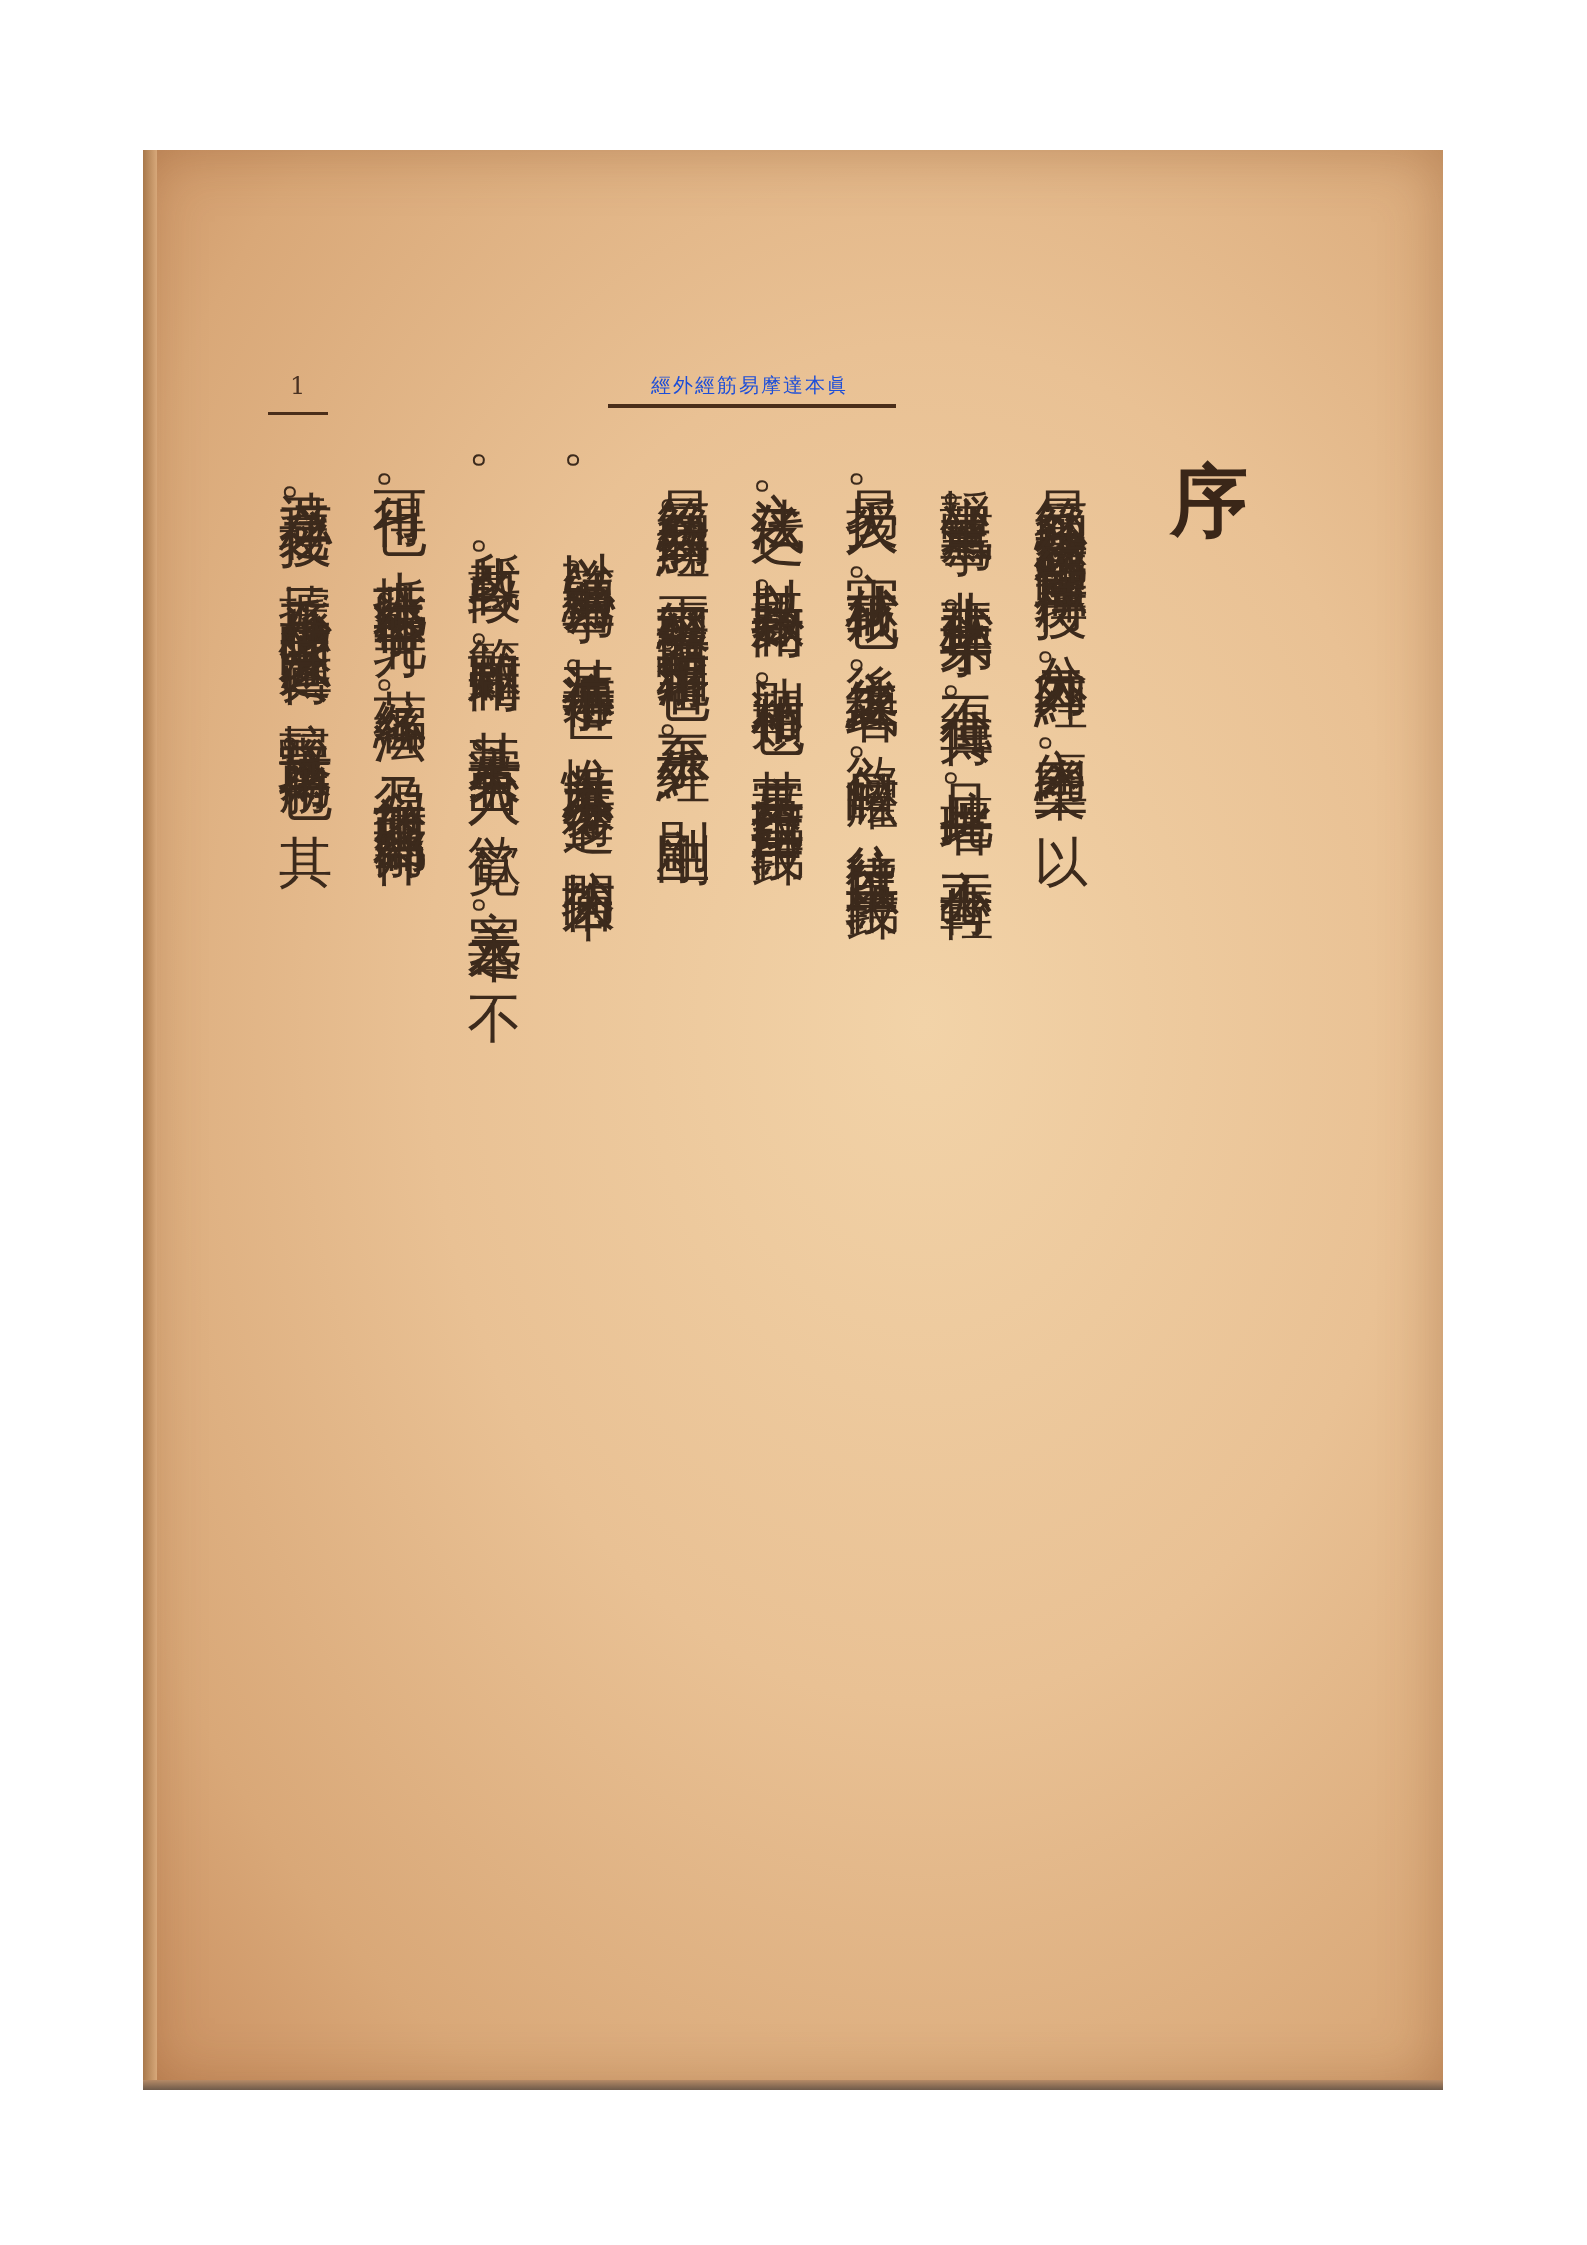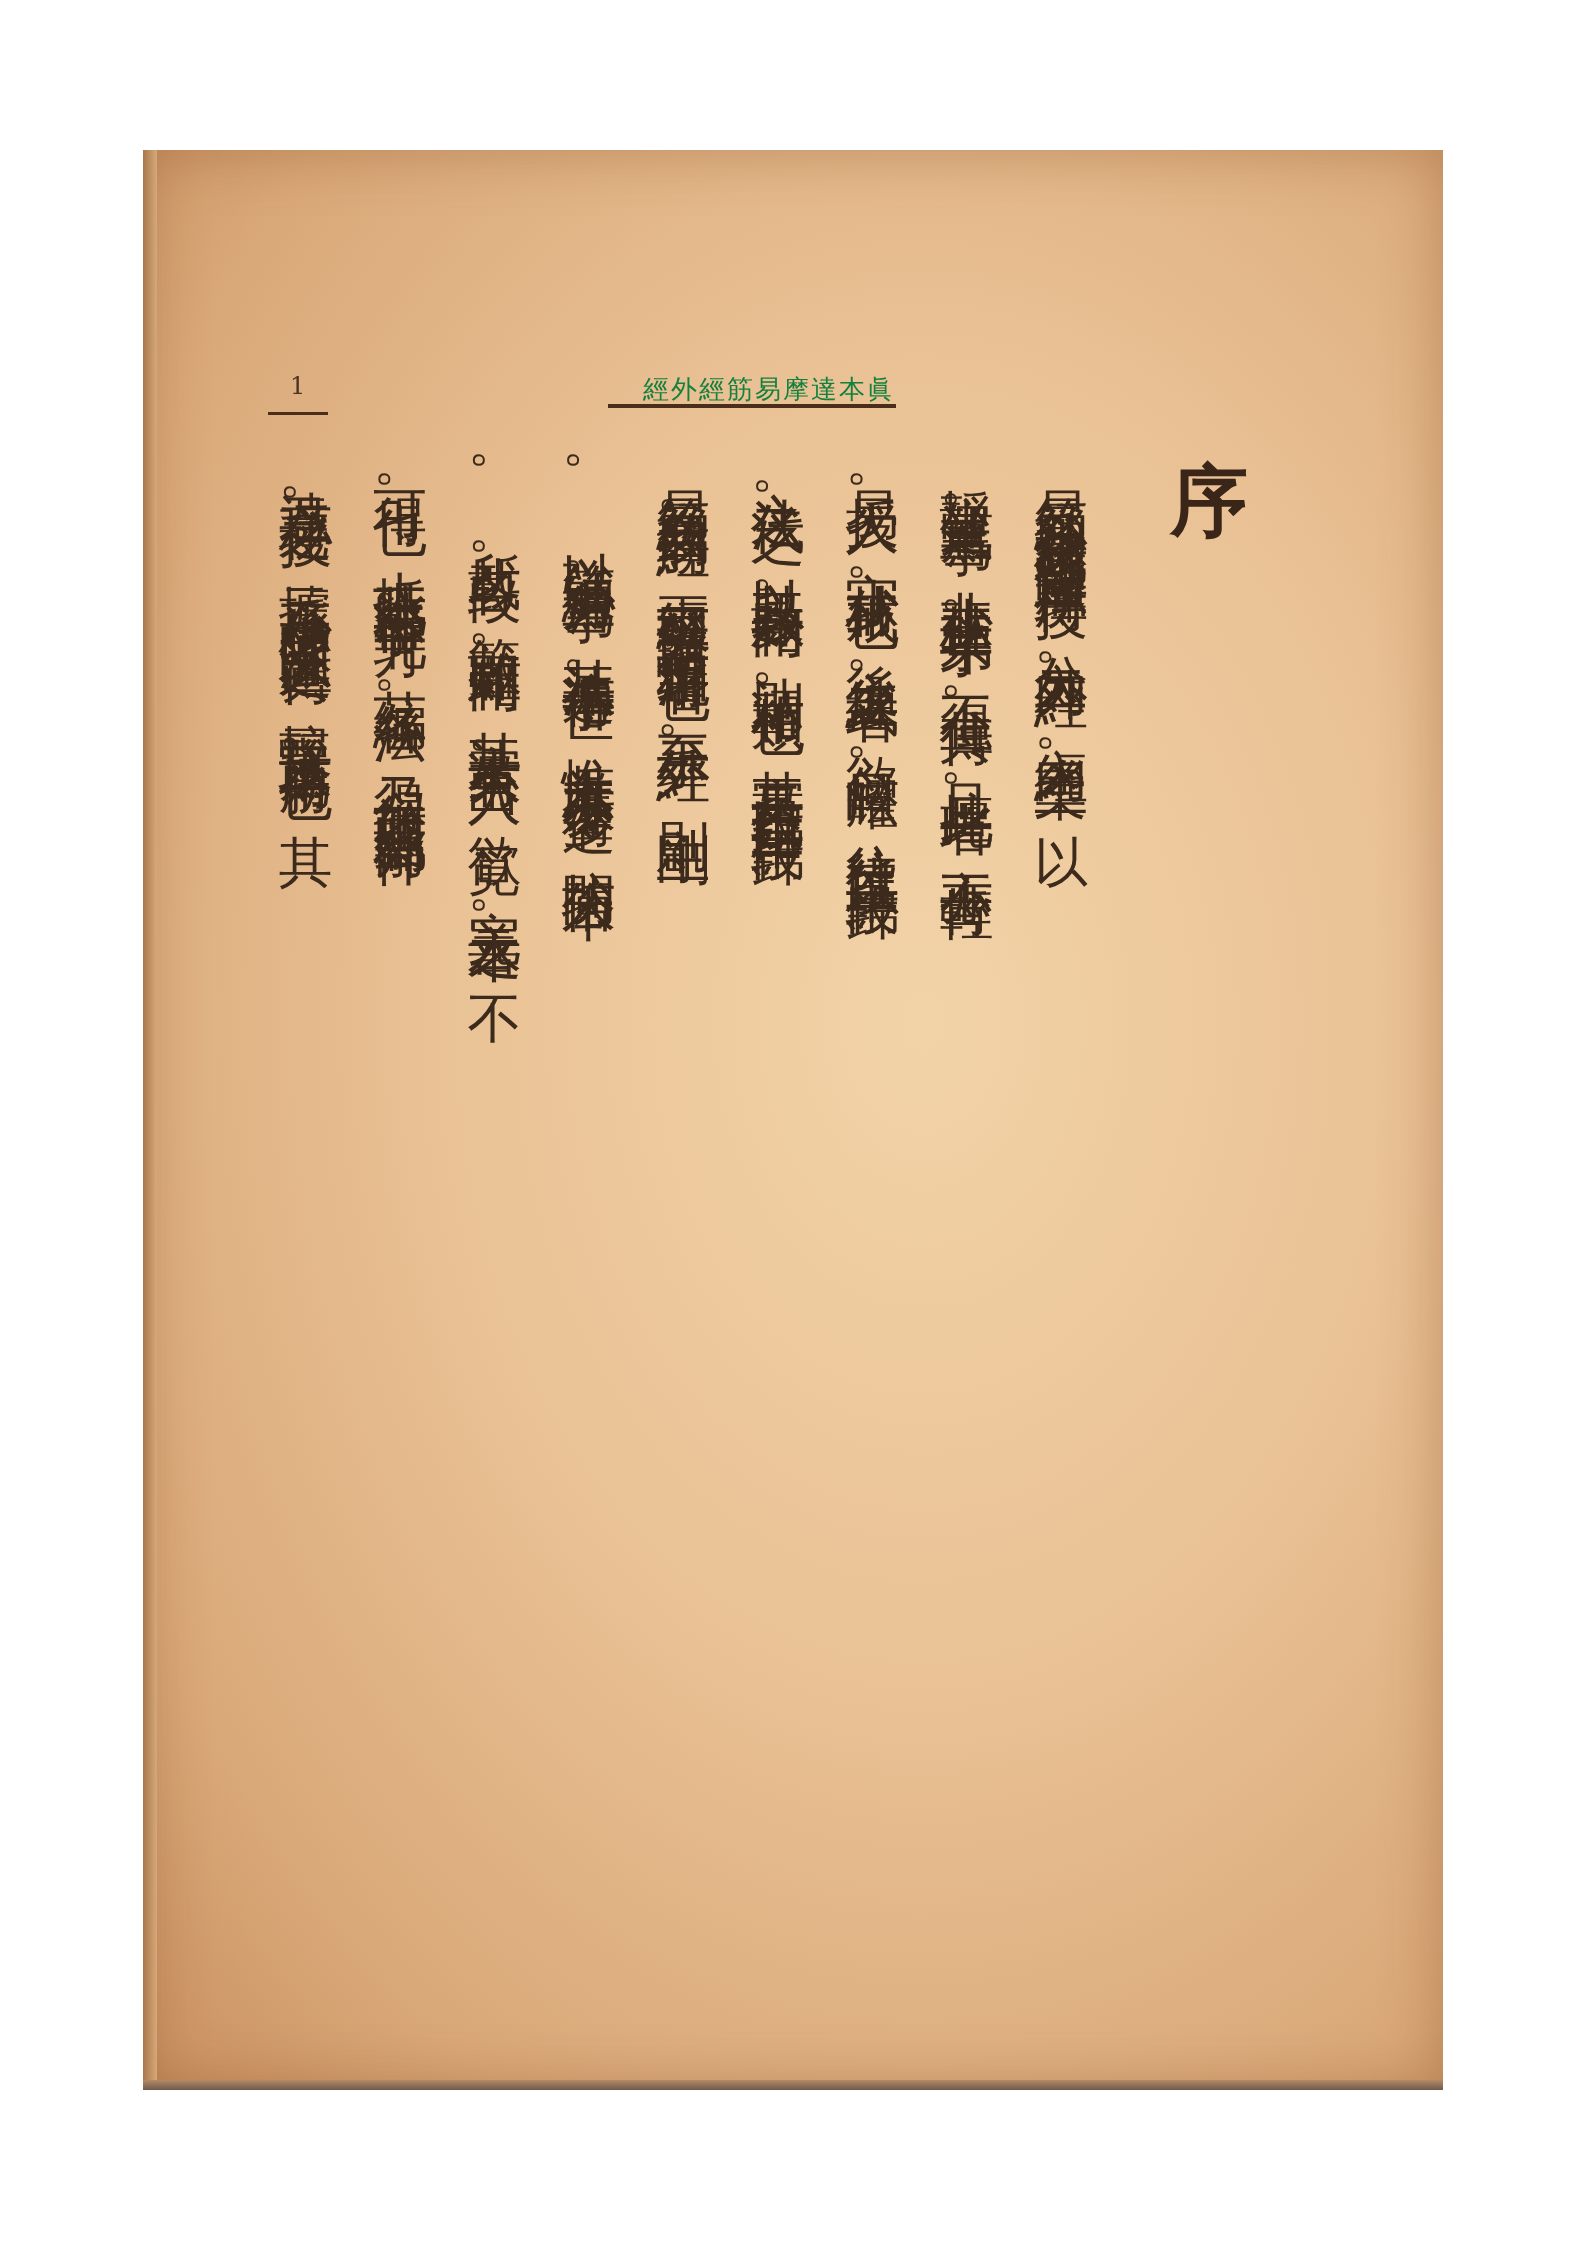--- a/index.html
+++ b/index.html
@@ -24,23 +24,24 @@
   }
   .page::after {
     content: "";
     position: absolute; left: 0; right: 0; bottom: 0; height: 10px;
     background: linear-gradient(to bottom, #b58a66, #6e5a4a);
   }
   .running-header {
     position: absolute;
     left: 605px; top: 372px;
     width: 290px;
-    font-size: 26px;
+    text-align: center;
+    font-size: 20px;
     letter-spacing: 2px;
-    color: #15803d;
+    color: #1d4ed8;
     direction: rtl;
     unicode-bidi: bidi-override;
   }
   .header-rule {
     position: absolute;
     left: 608px; top: 404px;
     width: 288px; height: 4px;
     background: #4a2e1a;
   }
   .page-number {

